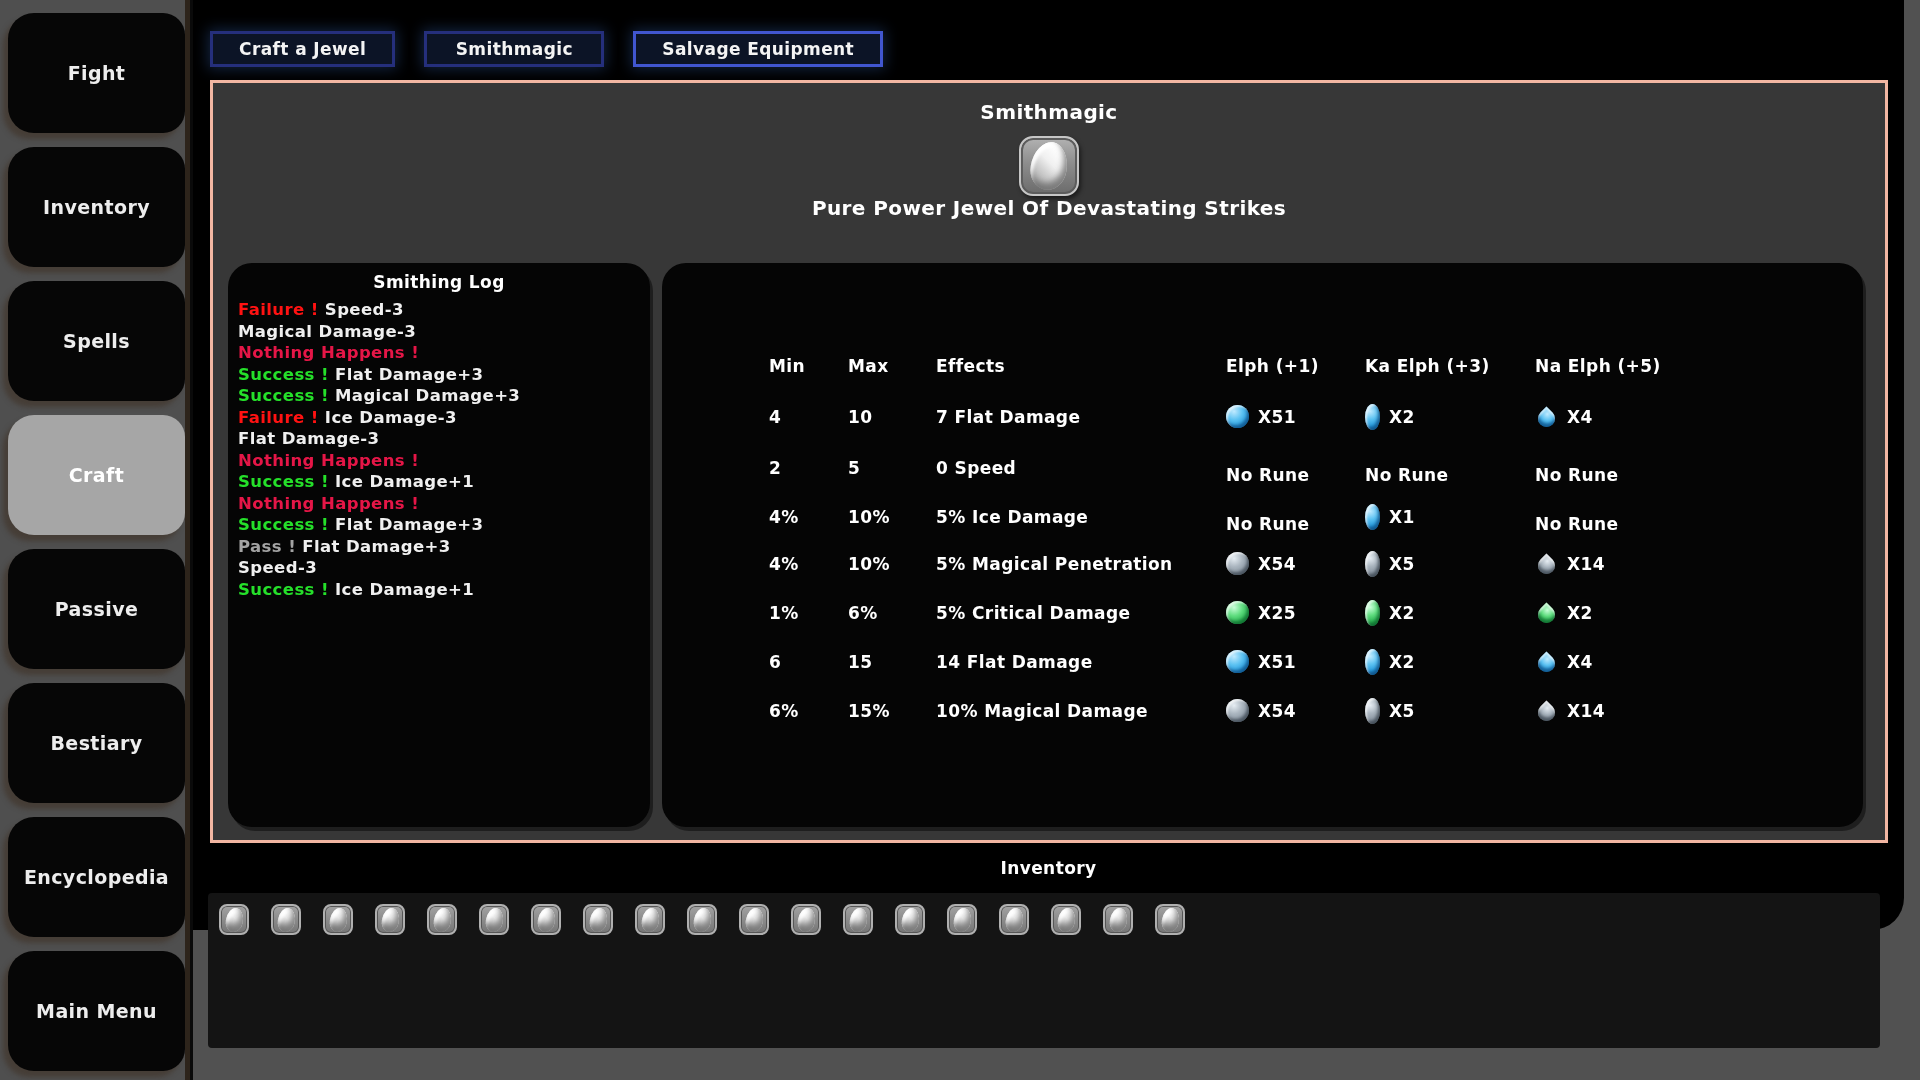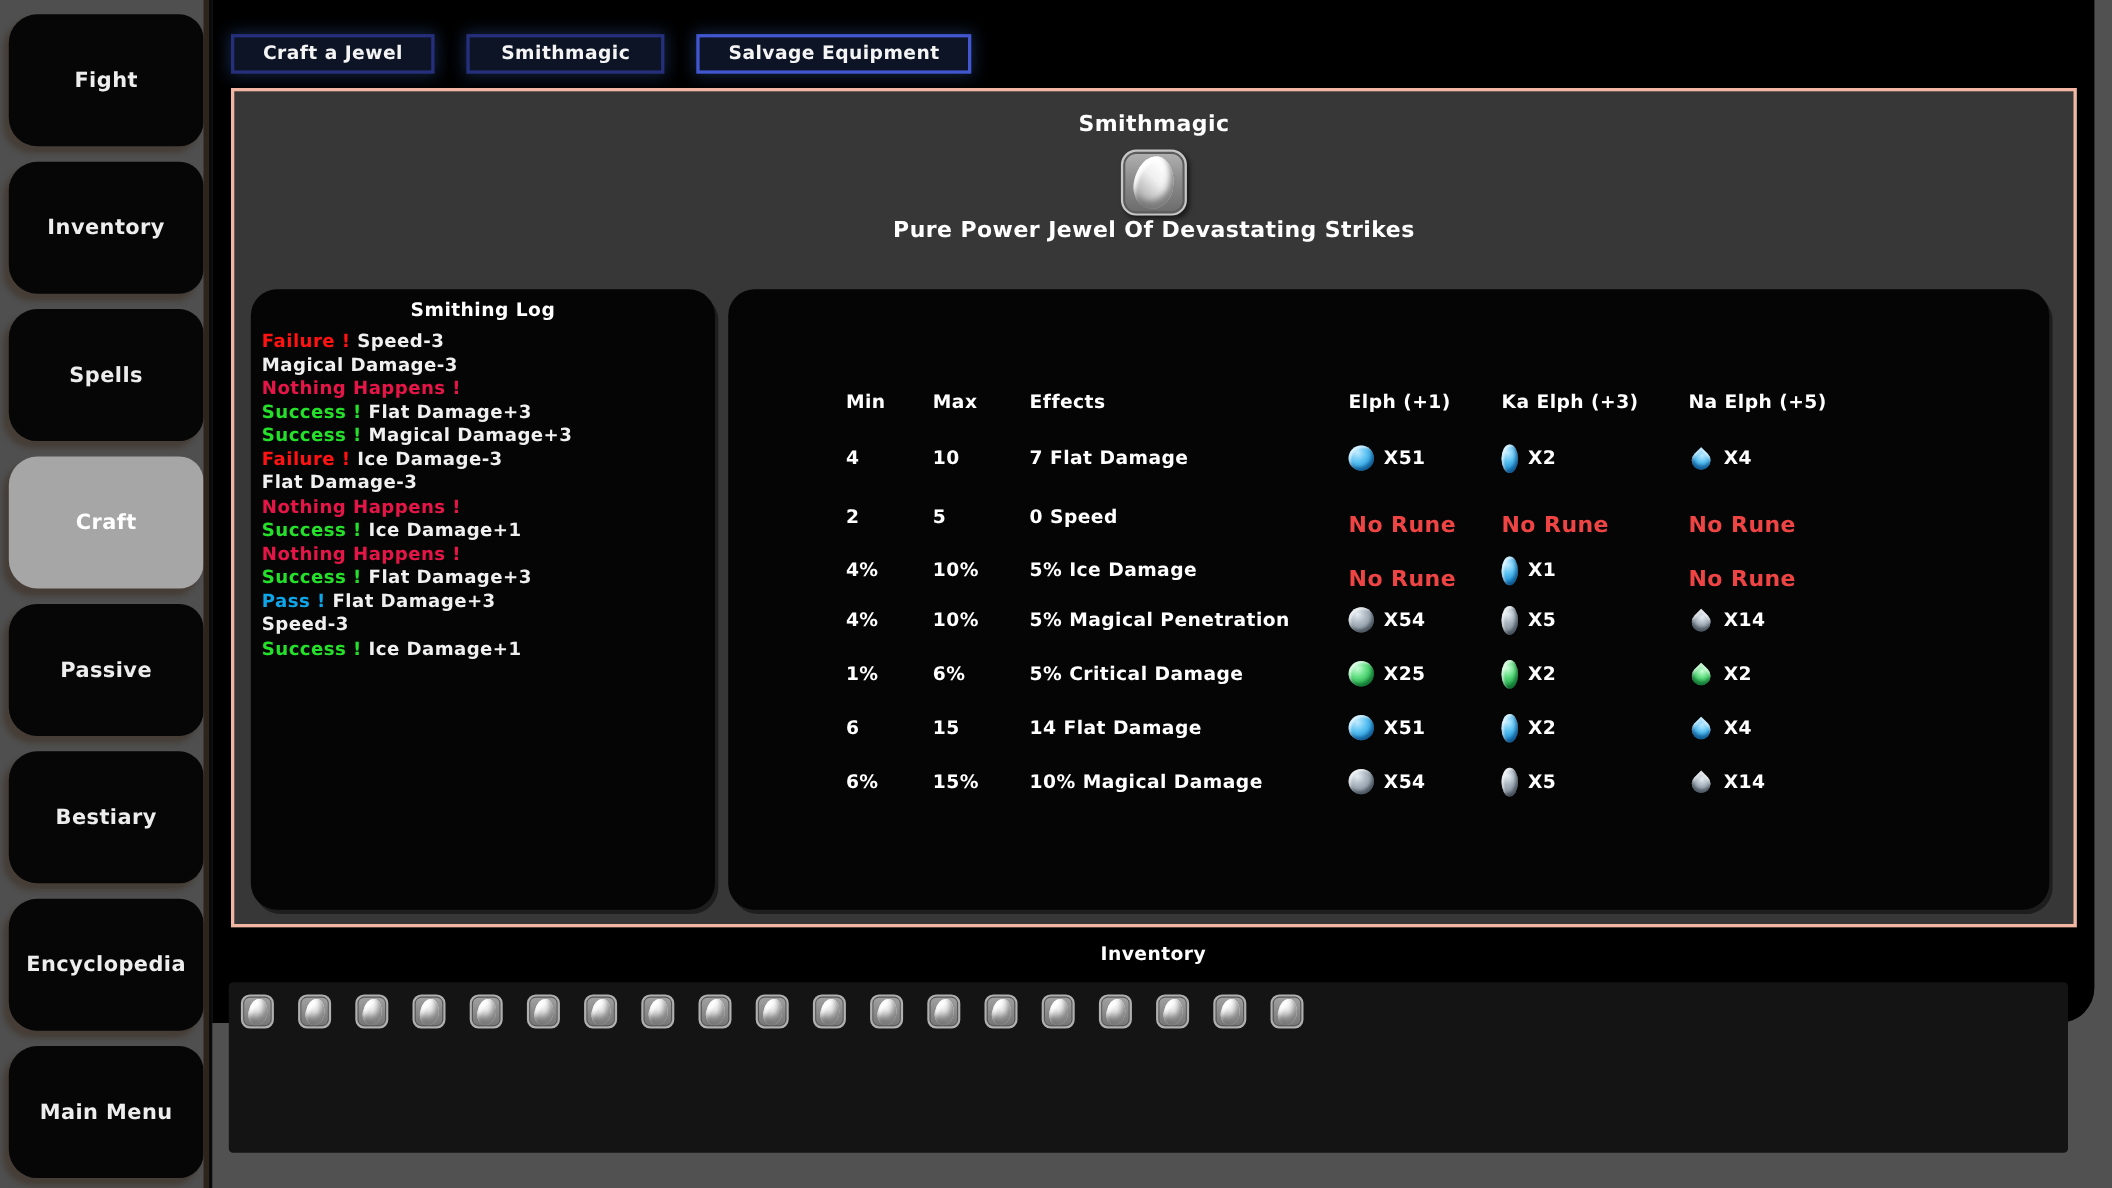--- a/index.html
+++ b/index.html
@@ -76,35 +76,35 @@
     position:absolute; left:15px; top:180px; width:422px; height:564px;
     background:#050505; border-radius:24px;
     box-shadow:3px 4px 0 rgba(0,0,0,.45);
     padding:9px 10px 16px 10px;
   }
   .log-title { text-align:center; font-size:17px; color:#fff; margin-bottom:7px; }
   .log-line { font-size:16.5px; line-height:21.5px; white-space:nowrap; color:#f0f0f0; }
   .st-failure { color:#ff1212; }
   .st-nothing { color:#e51647; }
   .st-success { color:#25e02a; }
-  .st-pass    { color:#0ea5e9; }
+  .st-pass    { color:#a3a3a3; }
 
   
   .table-panel {
     position:absolute; left:449px; top:180px; width:1201px; height:564px;
     background:#050505; border-radius:24px;
     box-shadow:3px 4px 0 rgba(0,0,0,.45);
     padding-left:107px;
   }
   .t-grid { display:grid; grid-template-columns:79px 88px 290px 139px 170px 1fr; align-items:center; }
   .t-header { margin-top:92px; height:22px; font-size:17px; color:#fff; }
   .t-rows { margin-top:24px; }
   .t-row { height:31px; margin-bottom:18px; font-size:17px; color:#fff; }
   .rune-cell { display:flex; align-items:center; gap:9px; }
-  .no-rune { font-size:20px; color:#ef4444;margin-top:15px; }
+  .no-rune { font-size:17px; color:#ffffff;margin-top:15px; }
 
   .rune { display:inline-block; flex:none; }
   .rune-round { width:23px; height:23px; border-radius:50%; }
   .rune-oval  { width:15px; height:26px; border-radius:50%; }
   .rune-drop  { width:17px; height:17px; border-radius:0 50% 50% 50%; transform:rotate(45deg); margin:4px 3px 0 3px; }
 
   .rune-blue  { background:radial-gradient(circle at 35% 28%, #bfeaff 0%, #5cc2f2 38%, #2397da 72%, #146ca6 100%); box-shadow:inset -2px -3px 3px rgba(10,60,110,.6), inset 2px 2px 2px rgba(255,255,255,.7); }
   .rune-green { background:radial-gradient(circle at 35% 28%, #c8ffd8 0%, #5fdd7f 38%, #26ad4d 72%, #157a37 100%); box-shadow:inset -2px -3px 3px rgba(10,90,40,.6), inset 2px 2px 2px rgba(255,255,255,.7); }
   .rune-gray  { background:radial-gradient(circle at 35% 28%, #e6edf3 0%, #aab5bf 38%, #8894a0 72%, #616d78 100%); box-shadow:inset -2px -3px 3px rgba(40,50,60,.6), inset 2px 2px 2px rgba(255,255,255,.7); }
 

